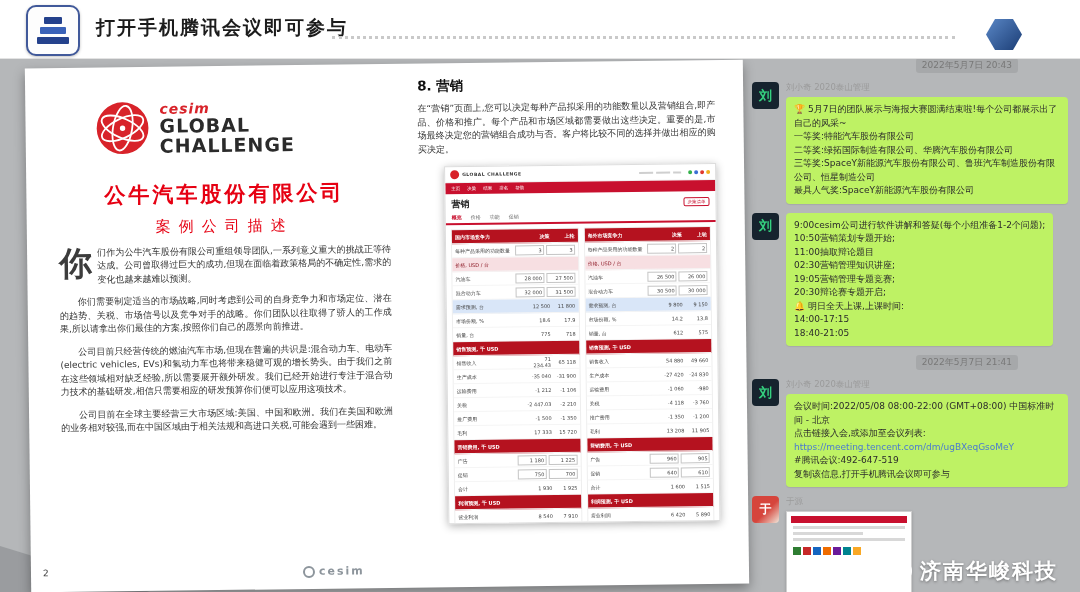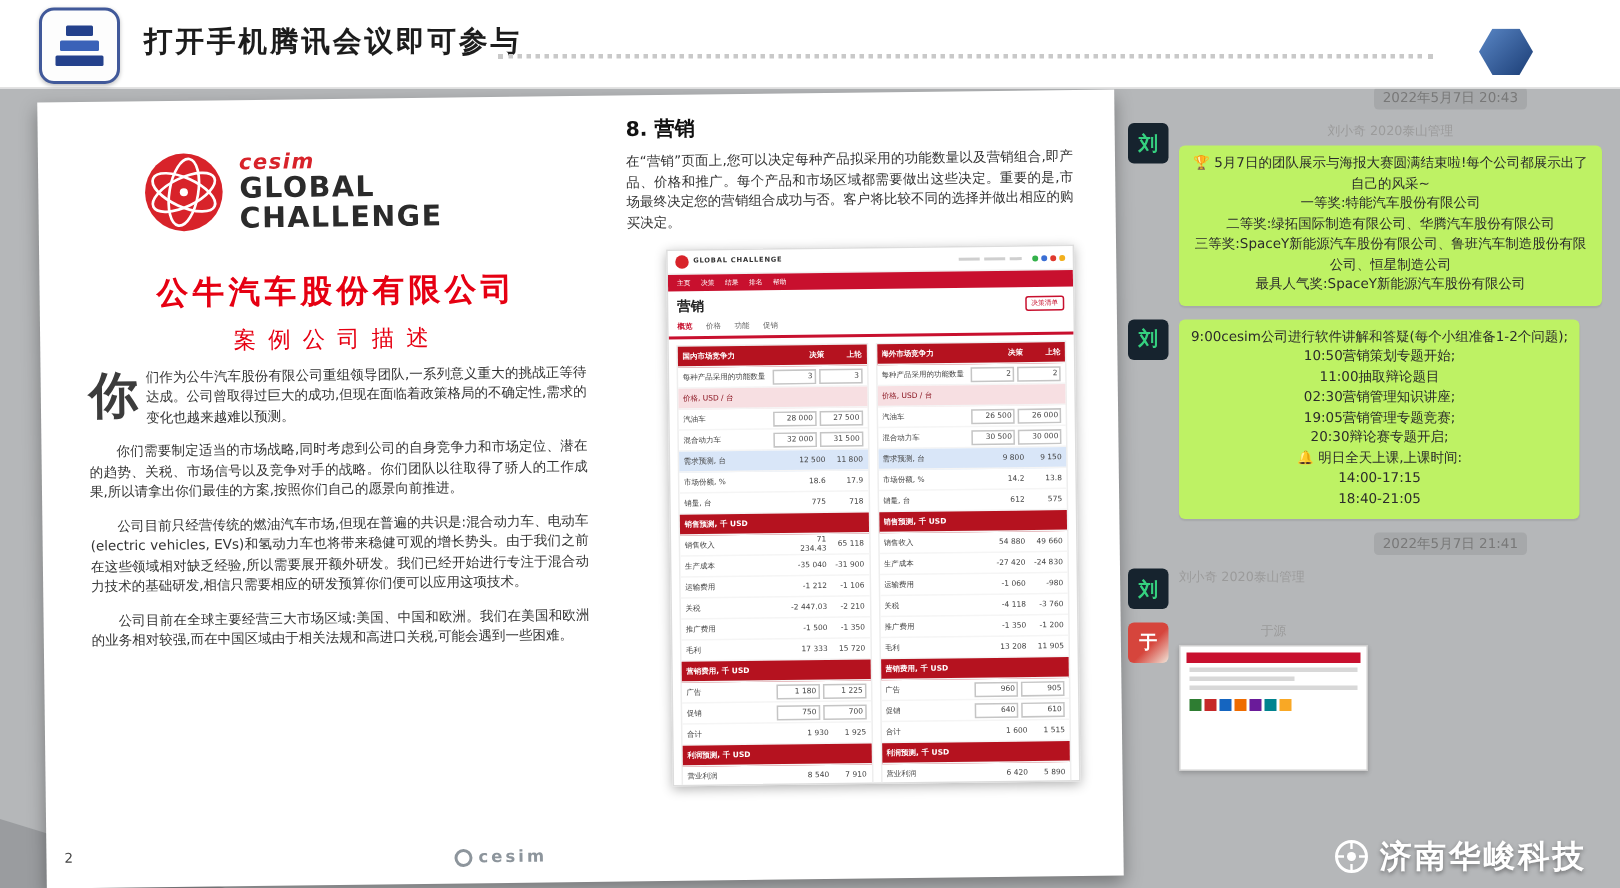--- a/index.html
+++ b/index.html
@@ -81,21 +81,21 @@
   
   .chat{position:absolute;left:752px;top:58px;width:324px;height:534px;display:flex;
     flex-direction:column;row-gap:9px;overflow:hidden;z-index:3;}
   .time-pill{align-self:flex-end;margin-right:58px;background:rgba(0,0,0,.08);color:#787878;
     font-size:9px;padding:1px 6px;border-radius:3px;}
   .msg{display:flex;gap:7px;}
   .avatar{width:27px;height:27px;border-radius:4px;flex:none;display:flex;align-items:center;
     justify-content:center;font-size:13px;font-weight:bold;cursor:pointer;}
   .avatar.liu{background:#16232e;color:#35d07f;}
   .avatar.yu{background:linear-gradient(135deg,#d6453c 55%,#f0e6da);color:#fff;font-size:12px;}
-  .msg-body{max-width:282px;text-align:center;}
+  .msg-body{max-width:282px;}
   .sender{font-size:8.5px;color:#9b9b9b;margin-bottom:3px;}
   .bubble{background:#bef264;border-radius:4px;padding:6px 8px;font-size:9px;line-height:1.5;
     color:#2b2b2b;box-shadow:0 1px 1px rgba(0,0,0,.08);}
   .line{margin:0;}
   .link{color:#4a7bd0;text-decoration:none;word-break:break-all;display:block;cursor:pointer;}
   
   .attach{width:126px;height:84px;background:#fff;border:1px solid #cfcfcf;box-shadow:0 1px 3px rgba(0,0,0,.2);
     padding:4px;box-sizing:border-box;cursor:pointer;}
   .at-banner{height:7px;background:#c8102e;margin-bottom:3px;}
   .at-line{height:3px;background:#d8d8d8;margin:3px 2px;}
@@ -462,20 +462,27 @@
           </div>
       </div>
     </div>
 
     <div class="time-pill">2022年5月7日 21:41</div>
 
     <div class="msg">
       <div class="avatar liu">刘</div>
       <div class="msg-body">
         <div class="sender">刘小奇 2020泰山管理</div>
+        <div class="bubble">
+          <div class="line">会议时间:2022/05/08 08:00-22:00 (GMT+08:00) 中国标准时间 - 北京</div>
+          <div class="line">点击链接入会,或添加至会议列表:</div>
+          <a class="line link" href="#">https://meeting.tencent.com/dm/ugBXeqGsoMeY</a>
+          <div class="line">#腾讯会议:492-647-519</div>
+          <div class="line">复制该信息,打开手机腾讯会议即可参与</div>
+        </div>
       </div>
     </div>
 
     <div class="msg">
       <div class="avatar yu">于</div>
       <div class="msg-body">
         <div class="sender">于源</div>
         <div class="attach">
           <div class="at-banner"></div>
           <div class="at-line"></div>

